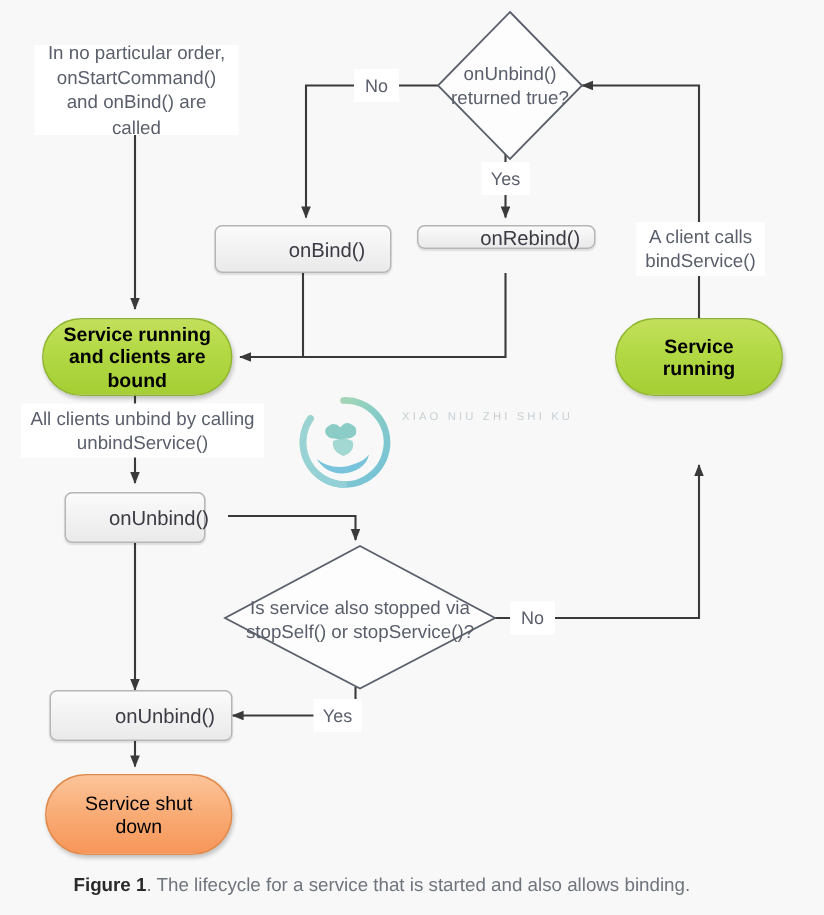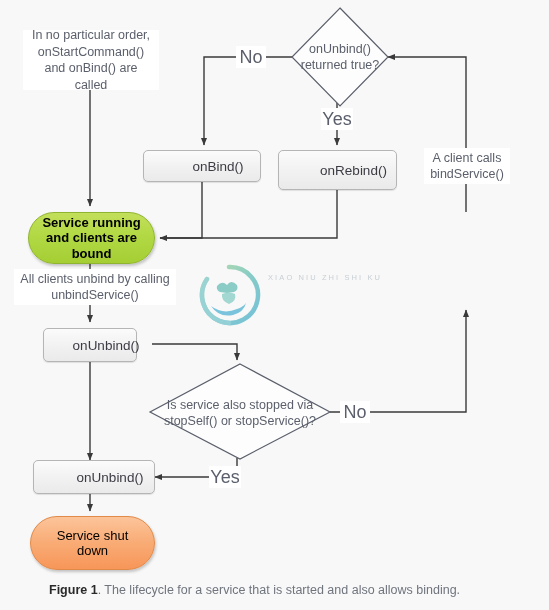--- a/index.html
+++ b/index.html
@@ -118,21 +118,21 @@
     justify-content: center;
     padding: 2px 4px;
   }
 
   
   .elabel {
     position: absolute;
     z-index: 4;
     background: #ffffff;
     color: #5a5f6b;
-    font-size: 18px;
+    font-size: 12px;
     text-align: center;
     display: flex;
     align-items: center;
     justify-content: center;
     padding: 1px 5px;
   }
 
   
   .dlabel {
     position: absolute;
@@ -237,36 +237,39 @@
   <div class="elabel" style="left:321px; top:108px; width:32px; height:22px;">Yes</div>
 
   <div class="elabel" style="left:340px; top:401px; width:30px; height:22px;">No</div>
 
   <div class="elabel" style="left:209px; top:466px; width:32px; height:22px;">Yes</div>
 
   <div class="node proc" style="left:143px; top:150px; width:118px; height:32px;">
     <span>onBind()</span>
   </div>
 
-  <div class="node proc" style="left:278px; top:150px; width:119px; height:40px;">
+  <div class="node proc" style="left:278px; top:150px; width:119px; height:16px;">
     <span>onRebind()</span>
   </div>
 
   <div class="node proc" style="left:43px; top:328px; width:94px; height:34px;text-align:right;">
     <span>onUnbind()</span>
   </div>
 
   <div class="node proc" style="left:33px; top:460px; width:122px; height:34px;">
     <span>onUnbind()</span>
   </div>
 
   <div class="node term-green" style="left:28px; top:212px; width:127px; height:52px;">
     <span style="padding:0 10px;">Service running and clients are bound</span>
   </div>
 
+  <div class="node term-green" style="left:410px; top:212px; width:112px; height:52px;">
+    <span style="padding:0 14px;">Service running</span>
+  </div>
 
   <div class="node term-orange" style="left:30px; top:516px; width:125px; height:54px;">
     <span style="padding:0 14px;">Service shut down</span>
   </div>
 
   <div id="caption">
     <b>Figure 1</b><span>. </span><span>The lifecycle for a service that is started and also allows binding.</span>
   </div>
 
 </div>

